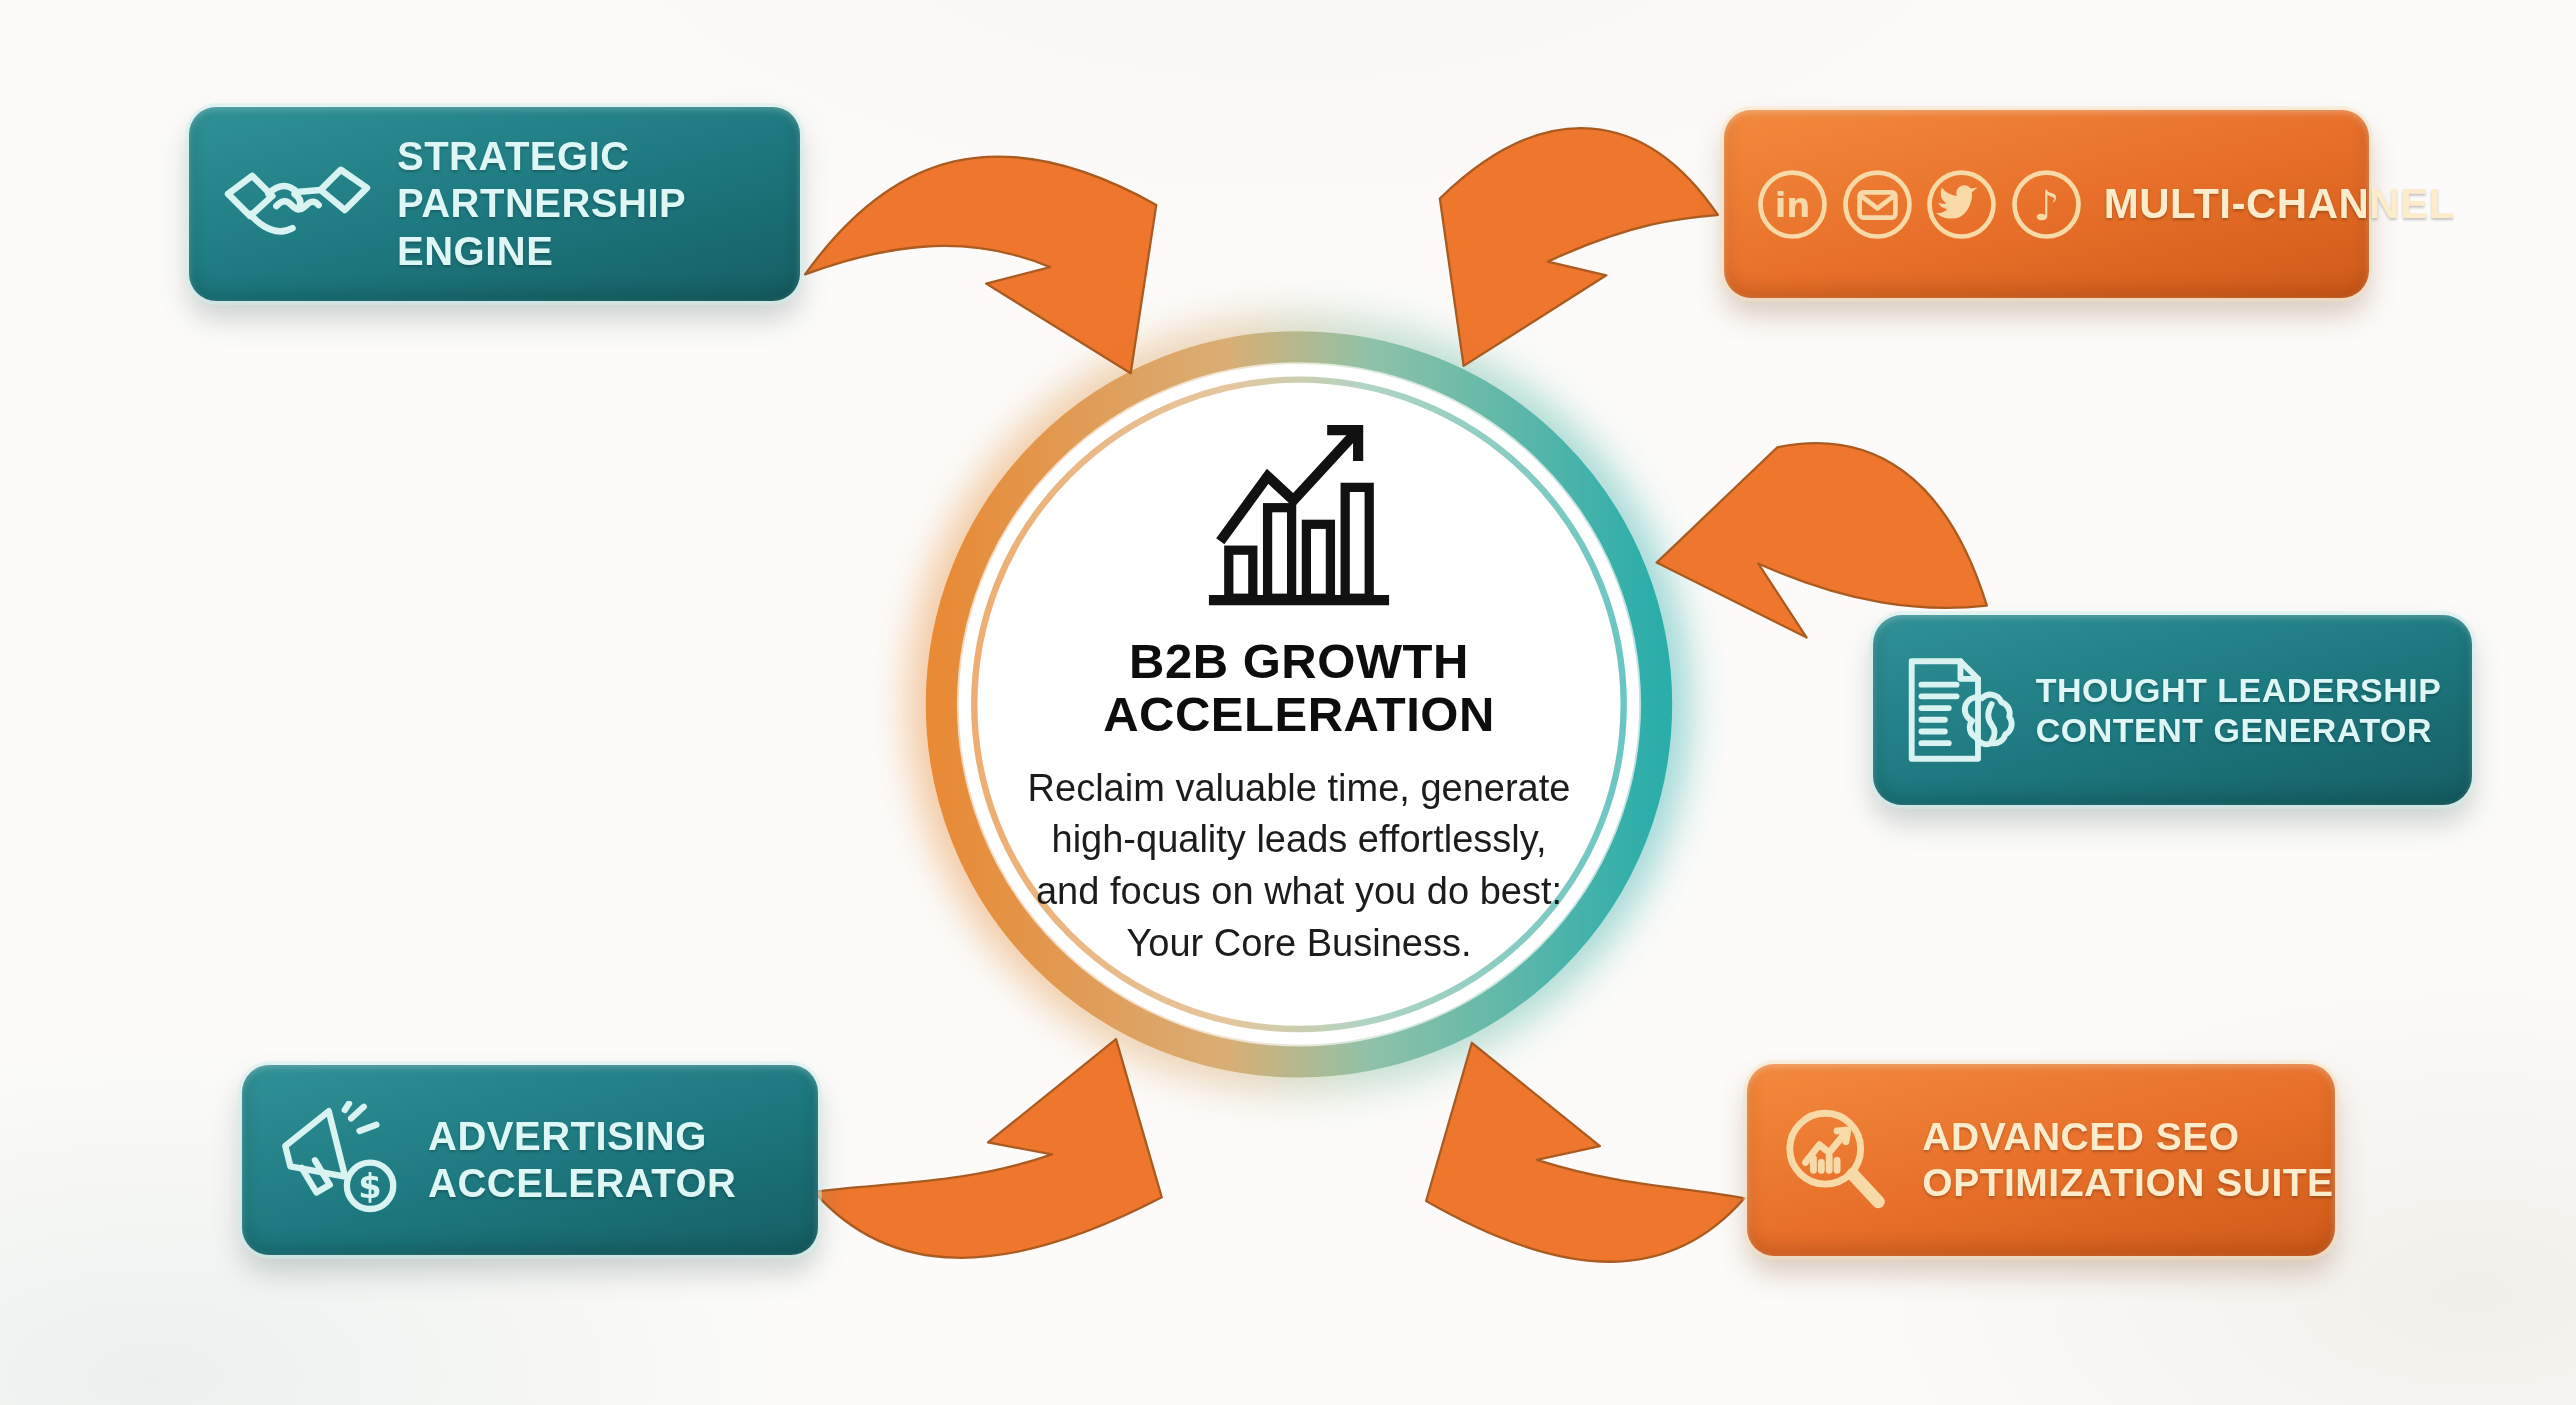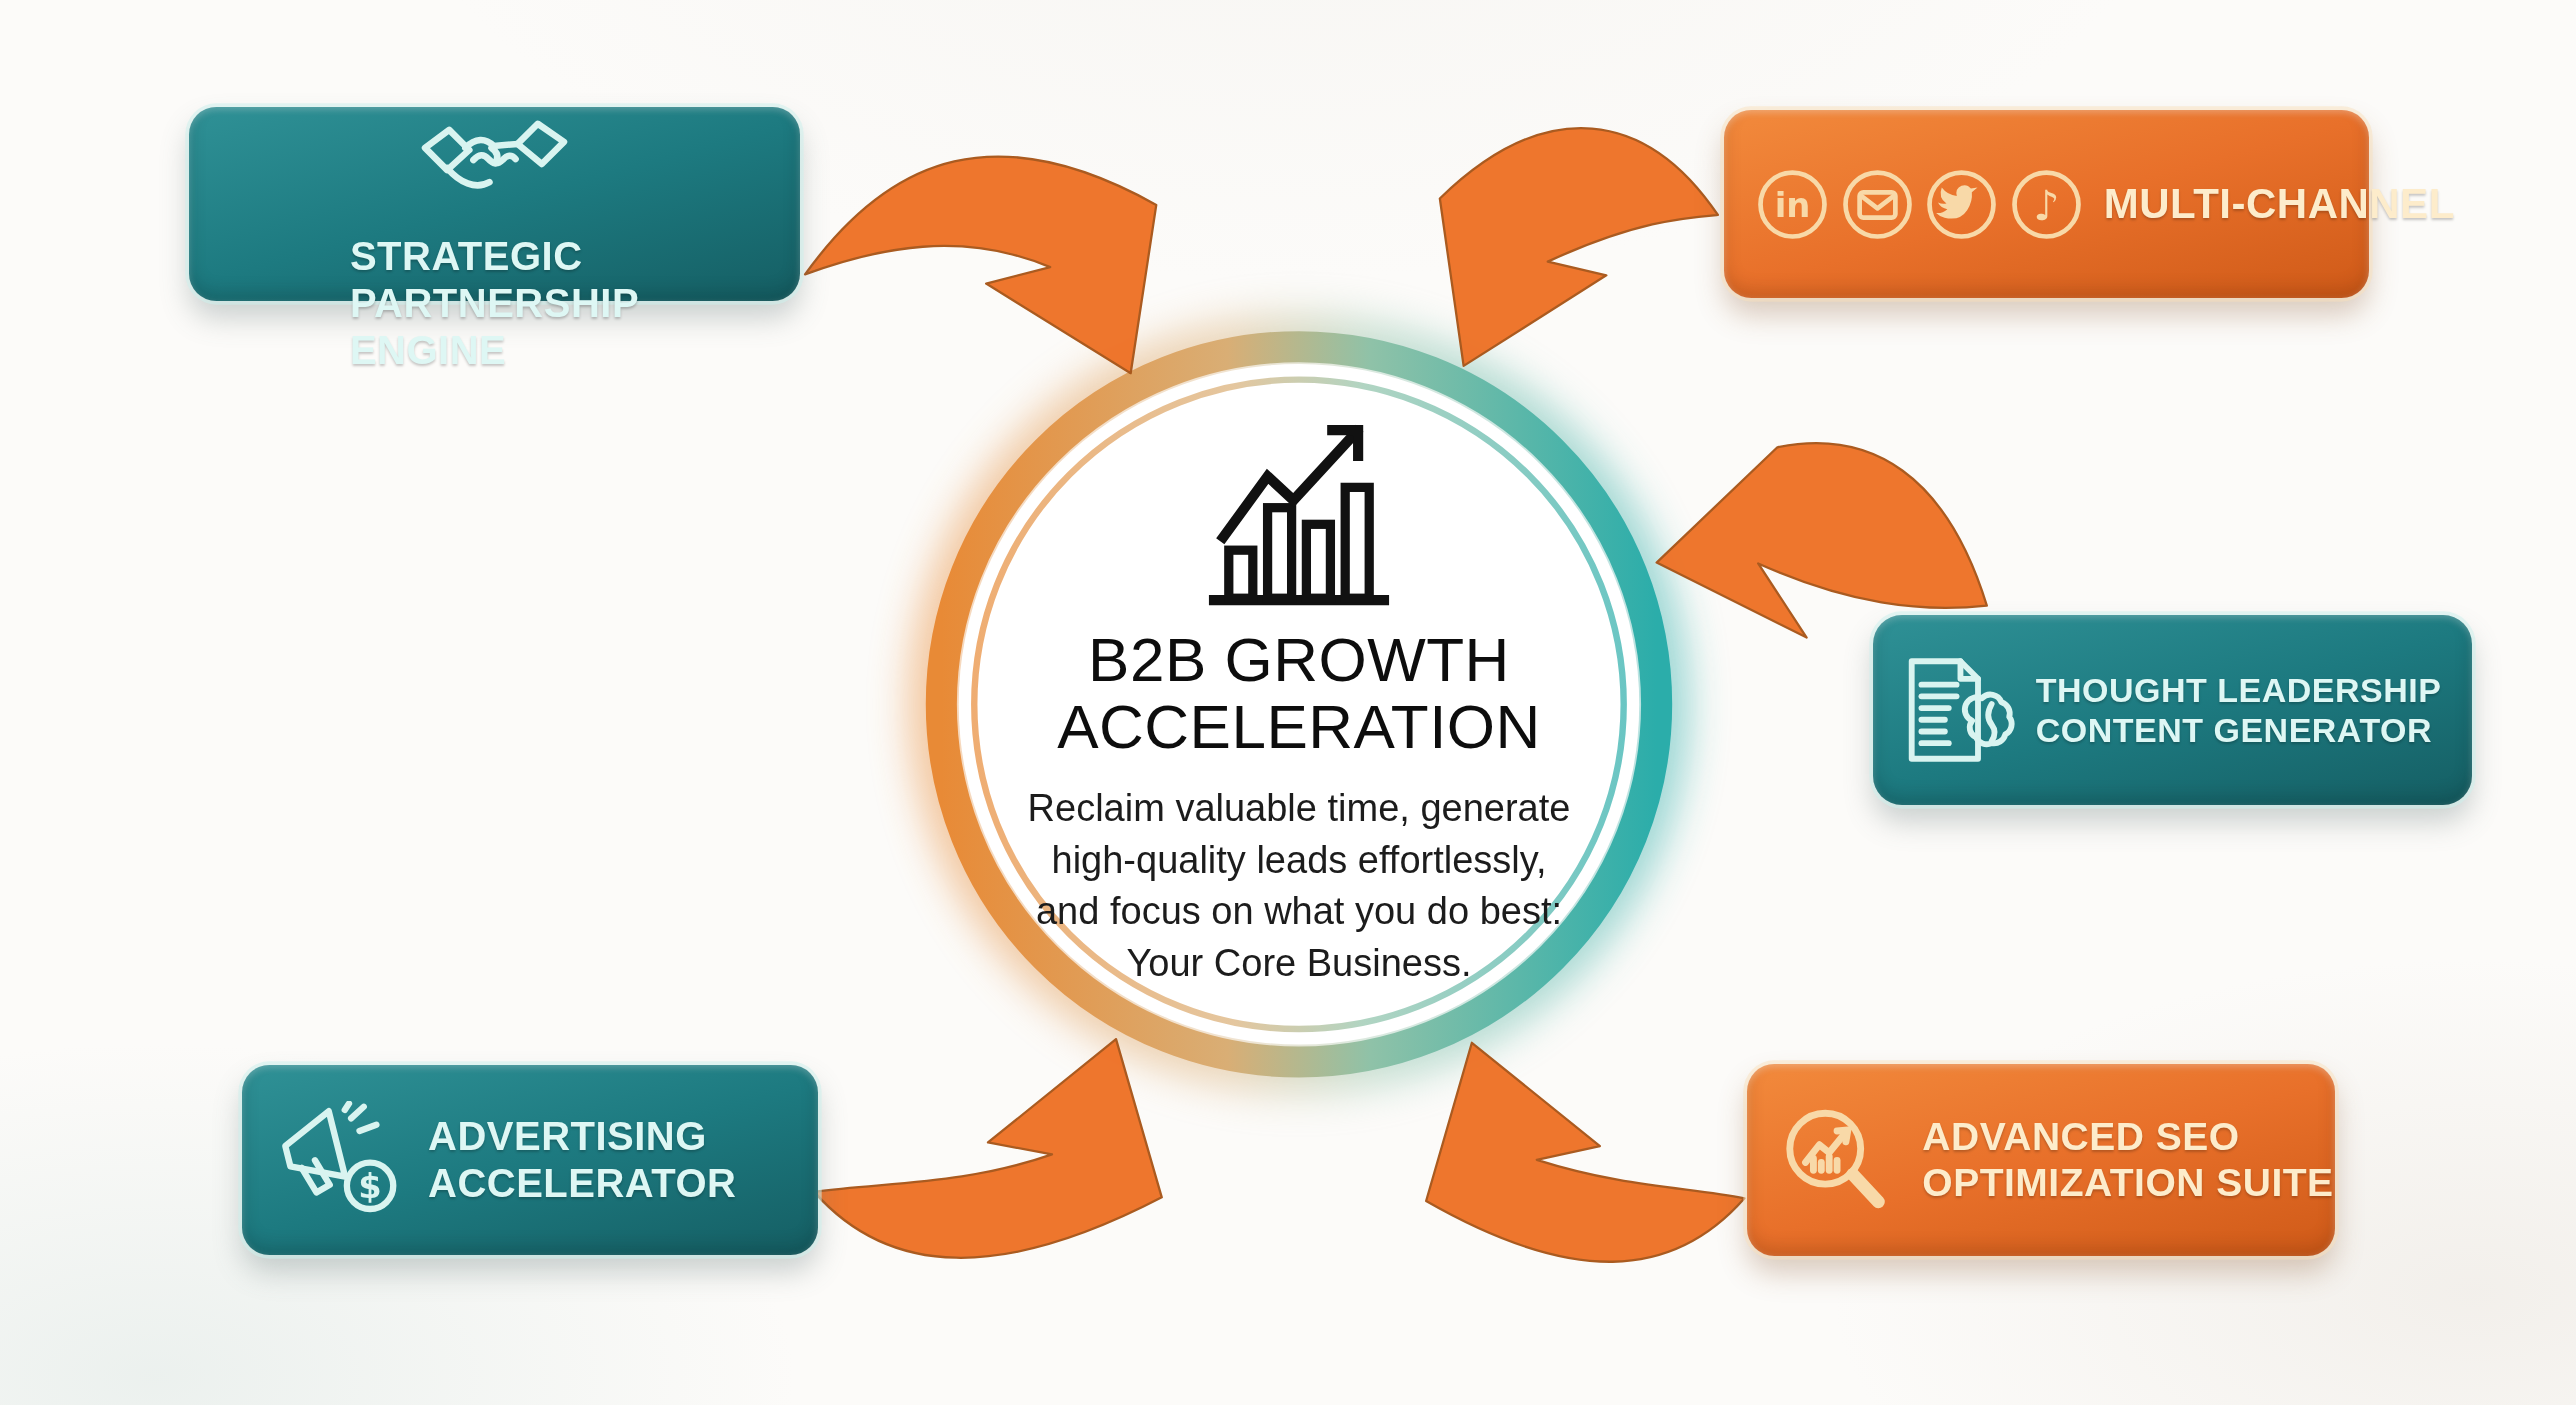--- a/index.html
+++ b/index.html
@@ -33,39 +33,39 @@
   }
   .node .iconwrap{flex:0 0 auto;display:flex;justify-content:center;}
   .node.teal  .iconwrap{color:#d9f4f0;}
   .node.orange .iconwrap{color:#f8d9a8;}
   .node .label{display:block;font-weight:bold;letter-spacing:0.5px;line-height:1.18;
     text-shadow:0 1.8px 2.7px rgba(0,0,0,.22);}
   .node.teal  .label{color:#def7f4;}
   .node.orange .label{color:#fdeccb;}
   .node .line{display:block;white-space:nowrap;}
 
-  .pos-tl{left:189px;top:107px;width:611px;height:194px;padding:0 33px;gap:24px;flex-direction:column;}
+  .pos-tl{left:189px;top:107px;width:611px;height:194px;padding:0 33px;gap:24px;}
   .pos-tl .label{font-size:40px;}
   .pos-tr{left:1724px;top:110px;width:645px;height:188px;padding:0 29px;gap:18.3px;}
   .pos-tr .label{font-size:42px;}
   .pos-r{left:1873px;top:615px;width:599px;height:190px;padding:0 27.4px;gap:18.3px;border-radius:29px;}
   .pos-r .label{font-size:34px;}
   .pos-bl{left:242px;top:1065px;width:576px;height:190px;padding:0 29px;gap:20px;}
   .pos-bl .label{font-size:40px;}
   .pos-br{left:1747px;top:1064px;width:588px;height:192px;padding:0 29px;gap:18.3px;}
   .pos-br .label{font-size:39px;}
 
   
   .social-grid{display:grid;grid-template-columns:79px 79px;grid-template-rows:79px 79px;gap:5.5px;}
   .social-grid svg{width:79px;height:79px;}
 
   
   .center{position:absolute;left:933px;top:419px;width:732px;text-align:center;z-index:4;}
   .center .chart{display:block;margin:0 auto;}
-  .center .title{margin-top:14px;font-weight:normal;font-size:62px;line-height:1.08;
+  .center .title{margin-top:22px;font-weight:bold;font-size:49px;line-height:1.08;
     letter-spacing:0.5px;color:#0d0d0d;}
   .center .title .line{display:block;}
   .center .desc{margin-top:22px;font-size:38px;line-height:1.36;color:#1c1c1c;}
   .center .desc .line{display:block;}
 </style>
 </head>
 <body>
 
 <div class="stage">
 

